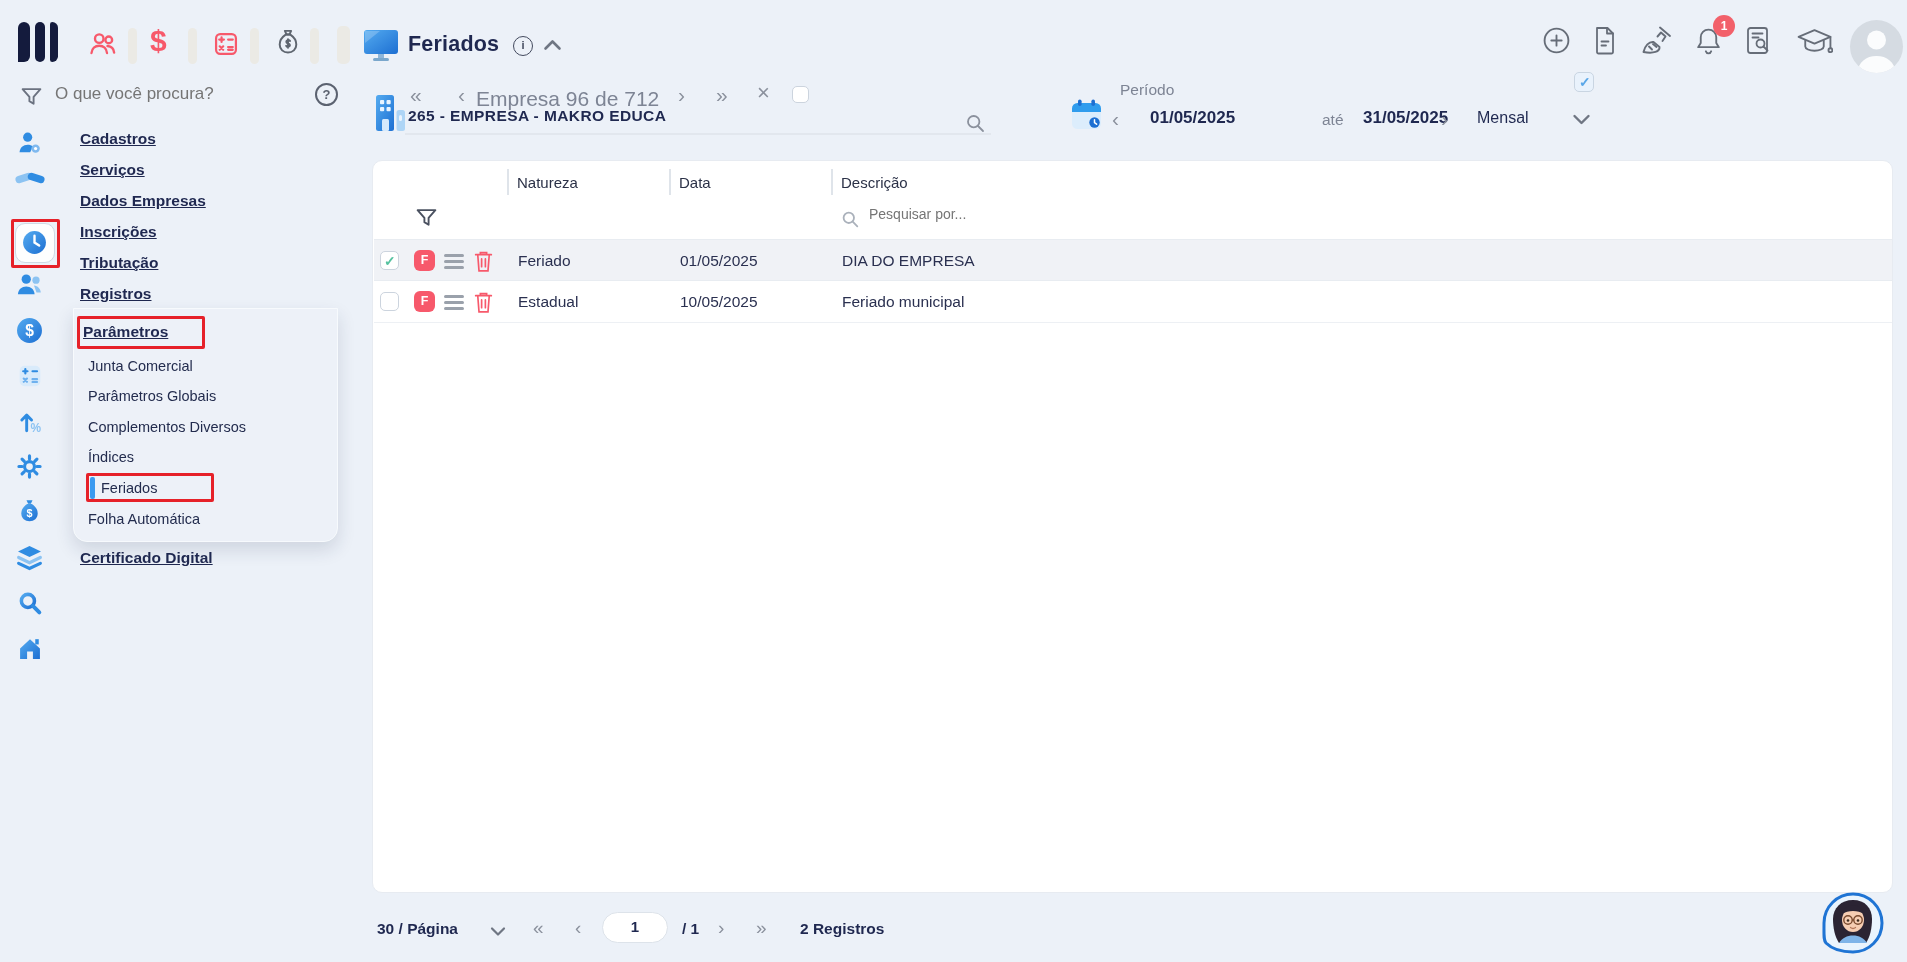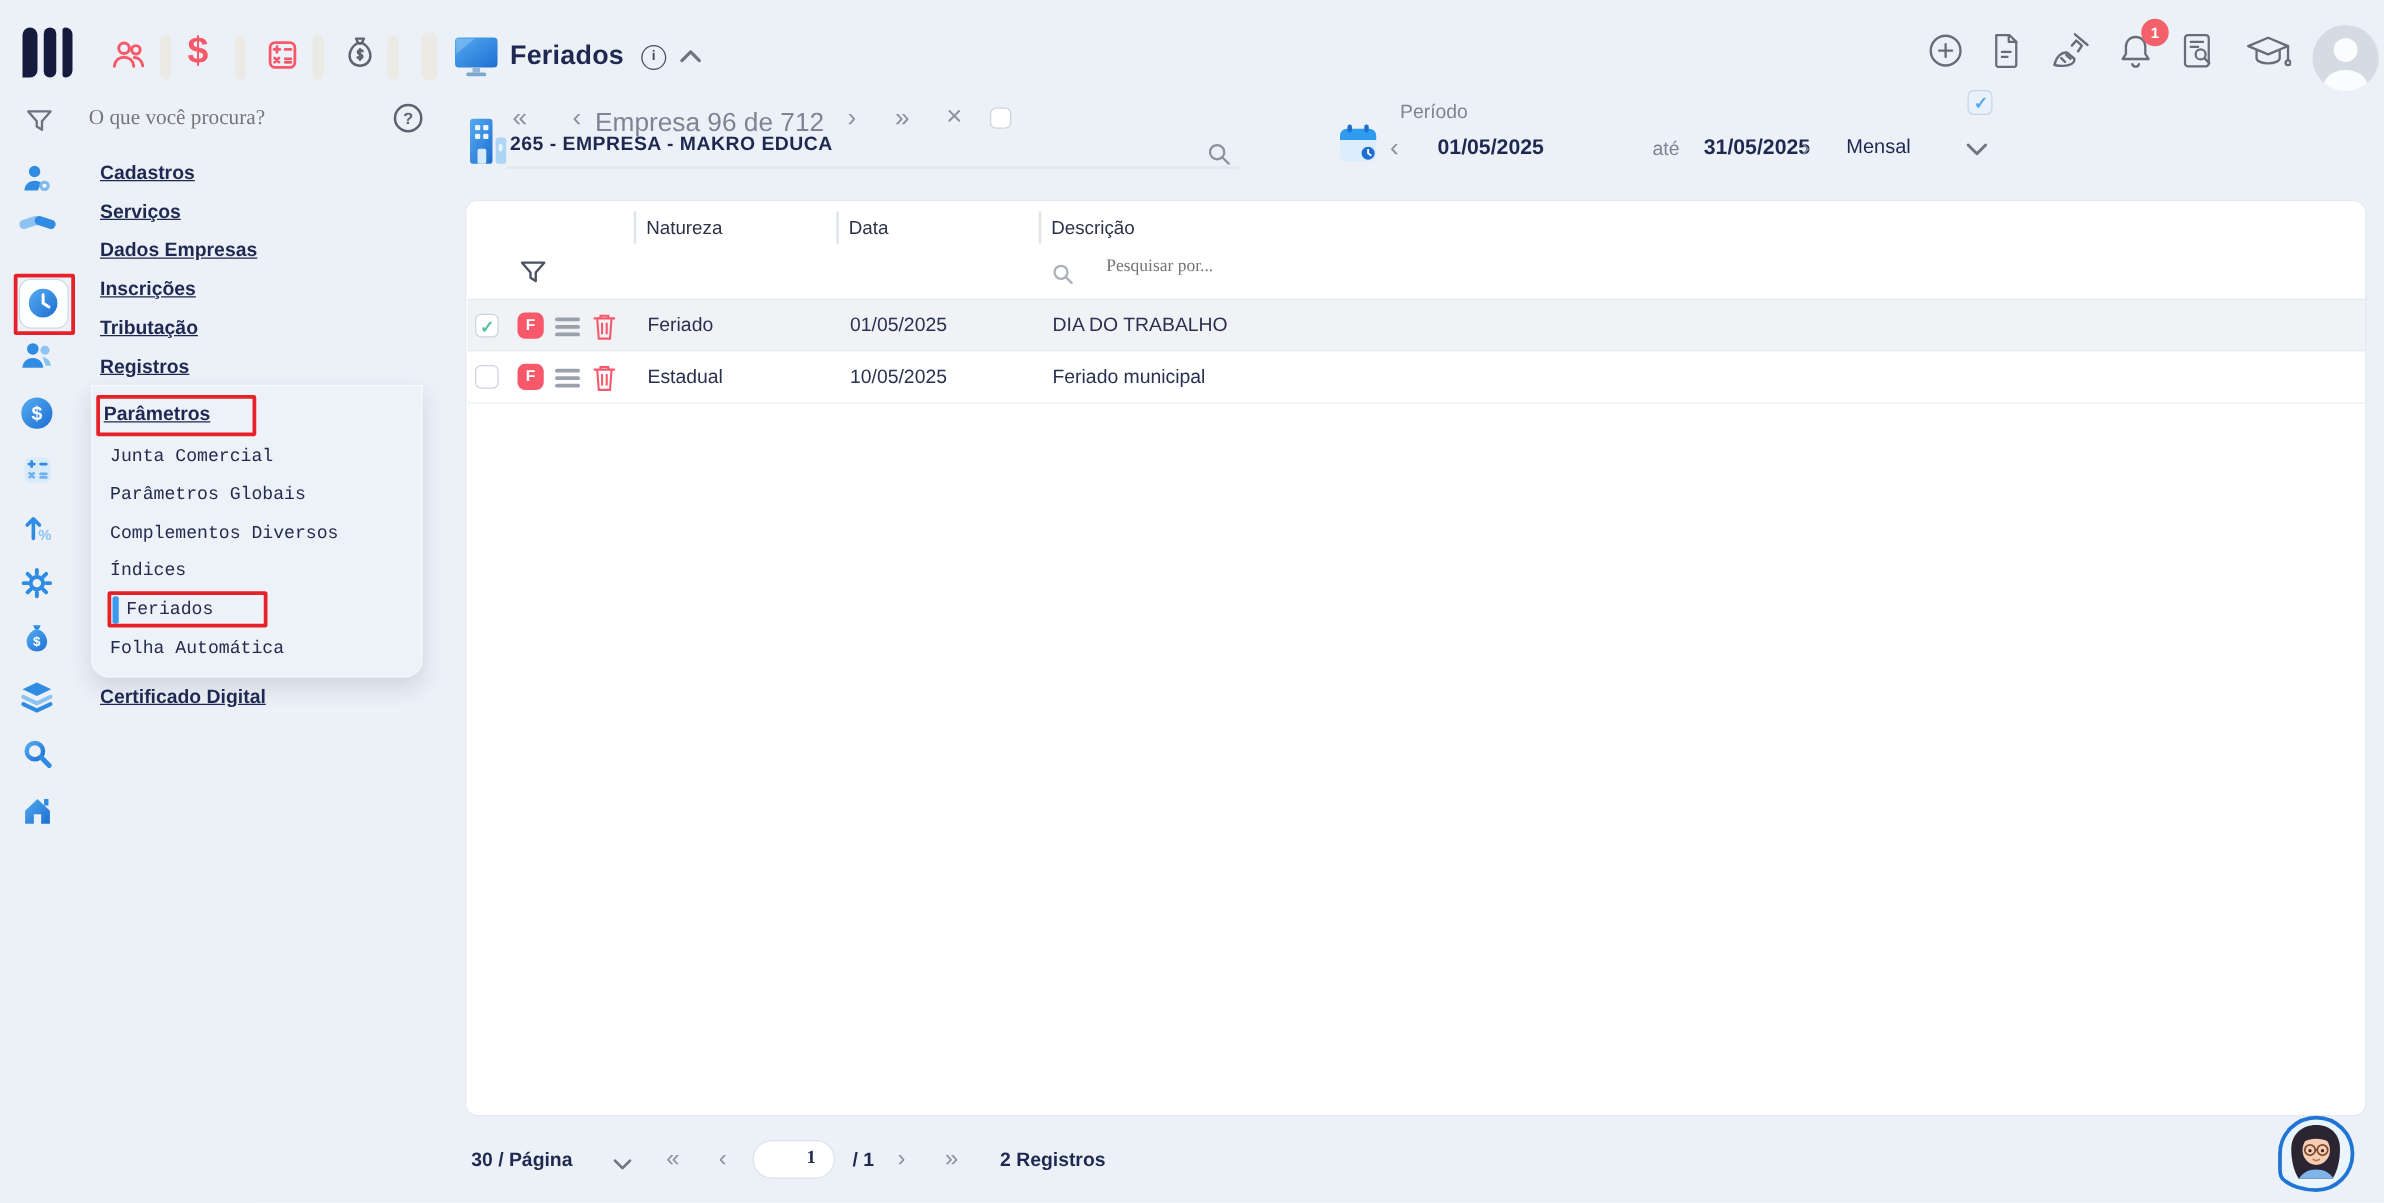--- a/index.html
+++ b/index.html
@@ -1,40 +1,40 @@
 <!DOCTYPE html>
 <html><head>
 <meta charset="utf-8">
 <style>
   * { margin:0; padding:0; box-sizing:border-box; }
   html,body { background:#ecf1f8; }
   body { font-family:"Liberation Sans", sans-serif; color:#222b52; }
   #app { position:relative; width:1907px; height:962px; background:#ecf1f8; overflow:hidden; }
   .abs { position:absolute; }
   .menu-item { font-size:15.5px; font-weight:700; color:#1f2850; cursor:pointer; line-height:20px;text-decoration:underline; }
-  .sub-item { font-size:14.5px; font-weight:500; color:#232c4e; cursor:pointer; line-height:20px;font-family:Liberation Mono, monospace; }
+  .sub-item { font-size:14.5px; font-weight:500; color:#232c4e; cursor:pointer; line-height:20px; }
   .gray { color:#7d8494; }
   .chev { color:#8b919d; font-size:19px; line-height:18px; cursor:pointer; }
   .sep-bar { position:absolute; width:9px; height:36px; border-radius:5px; background:#ebeae5; }
   .redbox { position:absolute; border:3px solid #e62129; border-radius:2px; pointer-events:none; }
   .checkbox { position:absolute; width:19px; height:19px; border:1.5px solid #ccd4de; border-radius:5px; background:#fff; cursor:pointer; }
   .checkbox.checked-green::after { content:"✓"; position:absolute; left:3px; top:1px; font-size:14px; font-weight:700; color:#57c2a0; }
   .checkbox.checked-blue { background:#e9f2fc; border-color:#c9d5e2; }
   .checkbox.checked-blue::after { content:"✓"; position:absolute; left:4px; top:1px; font-size:14px; font-weight:700; color:#5aa7e8; }
   .fbadge { position:absolute; width:21px; height:21px; background:#f7596b; border-radius:6px; color:#fff; font-size:12.5px; font-weight:800; text-align:center; line-height:21px; cursor:pointer; }
   .ham { position:absolute; width:20px; height:15px; display:flex; flex-direction:column; justify-content:space-between; cursor:pointer; }
   .ham span { display:block; height:3px; border-radius:2px; background:#9aa1ab; }
   .card { position:absolute; background:#fff; border:1.5px solid #e7ebf1; border-radius:10px; }
   .row { position:absolute; left:1px; width:1518px; height:42px; }
   .row.shade { background:#f0f2f6; border-top:1px solid #e8ecf1; border-bottom:1px solid #e8ecf1; }
   .row.plain { border-bottom:1px solid #edf0f4; }
   .cell { position:absolute; font-size:15.5px; color:#2a3050; font-weight:500; line-height:42px; }
   .colhead { position:absolute; font-size:15px; color:#2b3147; font-weight:500; }
   .colsep { position:absolute; width:1.5px; height:26px; background:#dfe4ea; }
-  input.ghost { border:none; outline:none; background:transparent; font-family:Liberation Serif, serif;margin-left:16px; }
+  input.ghost { border:none; outline:none; background:transparent; font-family:Liberation Sans, sans-serif; }
   .pagi { font-size:15.5px; font-weight:700; color:#1f2850; }
   .pill { position:absolute; width:66px; height:31px; border:1.5px solid #dde3ea; border-radius:16px; background:#fff; text-align:center; }
   .pill input { width:60px; height:26px; text-align:center; font-size:15px; font-weight:600; color:#1f2850; }
   .help-circle { position:absolute; width:23px; height:23px; border:2px solid #5b6270; border-radius:50%; color:#5b6270; font-size:13px; font-weight:700; text-align:center; line-height:19px; cursor:pointer; }
   svg { display:block; }
 </style>
 </head>
 <body>
 
 <div id="app">
@@ -358,21 +358,21 @@
           <span></span>
         </div>
       <div class="abs" style="left:100px;top:10px;cursor:pointer">
         <svg width="19" height="23" viewBox="0 0 18 22" fill="none" stroke="#f7596b" stroke-width="1.6" stroke-linecap="round">
           <path d="M1.5 4.5h15M6 4.5v-2h6v2M3.5 4.5l1.2 15.5h8.6l1.2-15.5"></path>
           <path d="M7.2 8.5v7.5M10.8 8.5v7.5"></path>
         </svg>
       </div>
       <div class="cell" style="left:144px">Feriado</div>
       <div class="cell" style="left:306px">01/05/2025</div>
-      <div class="cell" style="left:468px">DIA DO TRABALHO</div>
+      <div class="cell" style="left:468px">DIA DO EMPRESA</div>
     </div>
 
     <div class="row plain" style="top:120px">
       <div class="checkbox" style="left:6px;top:11px"></div>
       <div class="fbadge" style="left:40px;top:10px">F</div>
       <div class="ham" style="left:70px;top:14px">
           <span></span>
           <span></span>
           <span></span>
         </div>

